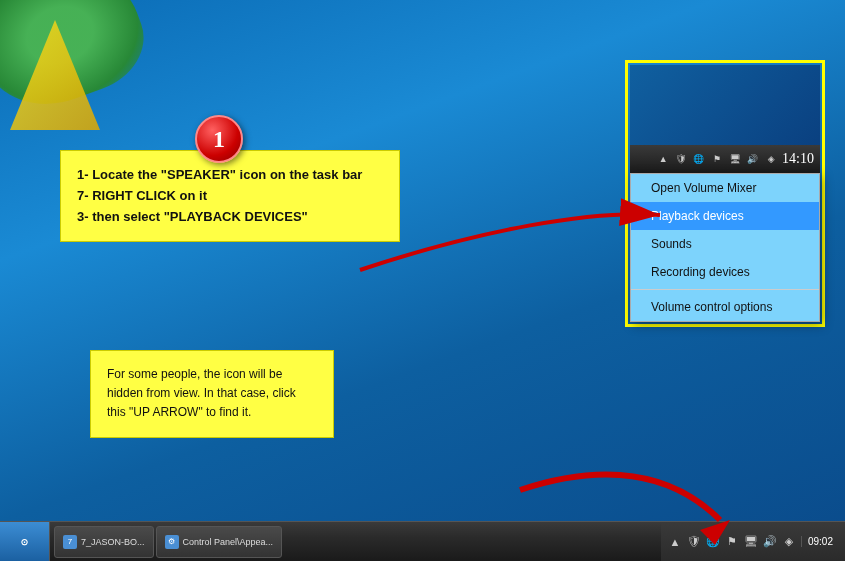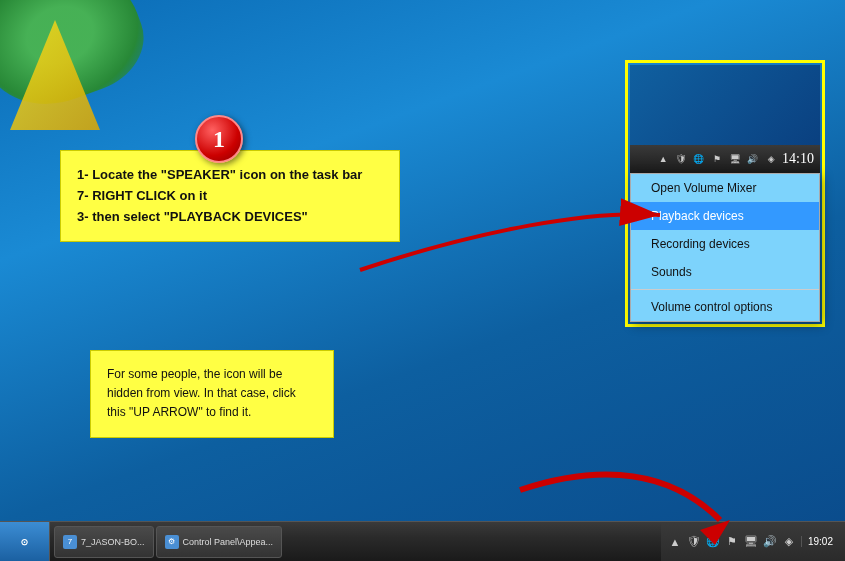--- a/index.html
+++ b/index.html
@@ -314,24 +314,24 @@
       <div class="mini-clock">14:10</div>
     </div>
     <div class="context-menu">
       <div class="context-menu-item">
         <span>Open Volume Mixer</span>
       </div>
       <div class="context-menu-item highlighted">
         <span>Playback devices</span>
       </div>
       <div class="context-menu-item">
+        <span>Sounds</span>
+      </div>
+      <div class="context-menu-item">
         <span>Recording devices</span>
-      </div>
-      <div class="context-menu-item">
-        <span>Sounds</span>
       </div>
       <div class="context-menu-separator"></div>
       <div class="context-menu-item">
         <span>Volume control options</span>
       </div>
     </div>
   </div>
 </div>
 
 <svg class="arrow-svg" xmlns="http://www.w3.org/2000/svg">
@@ -366,15 +366,15 @@
   <div class="taskbar-systray">
     <div class="systray-icons">
       <div class="systray-icon">▲</div>
       <div class="systray-icon">🛡</div>
       <div class="systray-icon">🌐</div>
       <div class="systray-icon">⚑</div>
       <div class="systray-icon">🖥</div>
       <div class="systray-icon">🔊</div>
       <div class="systray-icon">◈</div>
     </div>
-    <div class="taskbar-clock">19:02</div>
+    <div class="taskbar-clock">09:02</div>
   </div>
 </div>
 
 </body></html>

